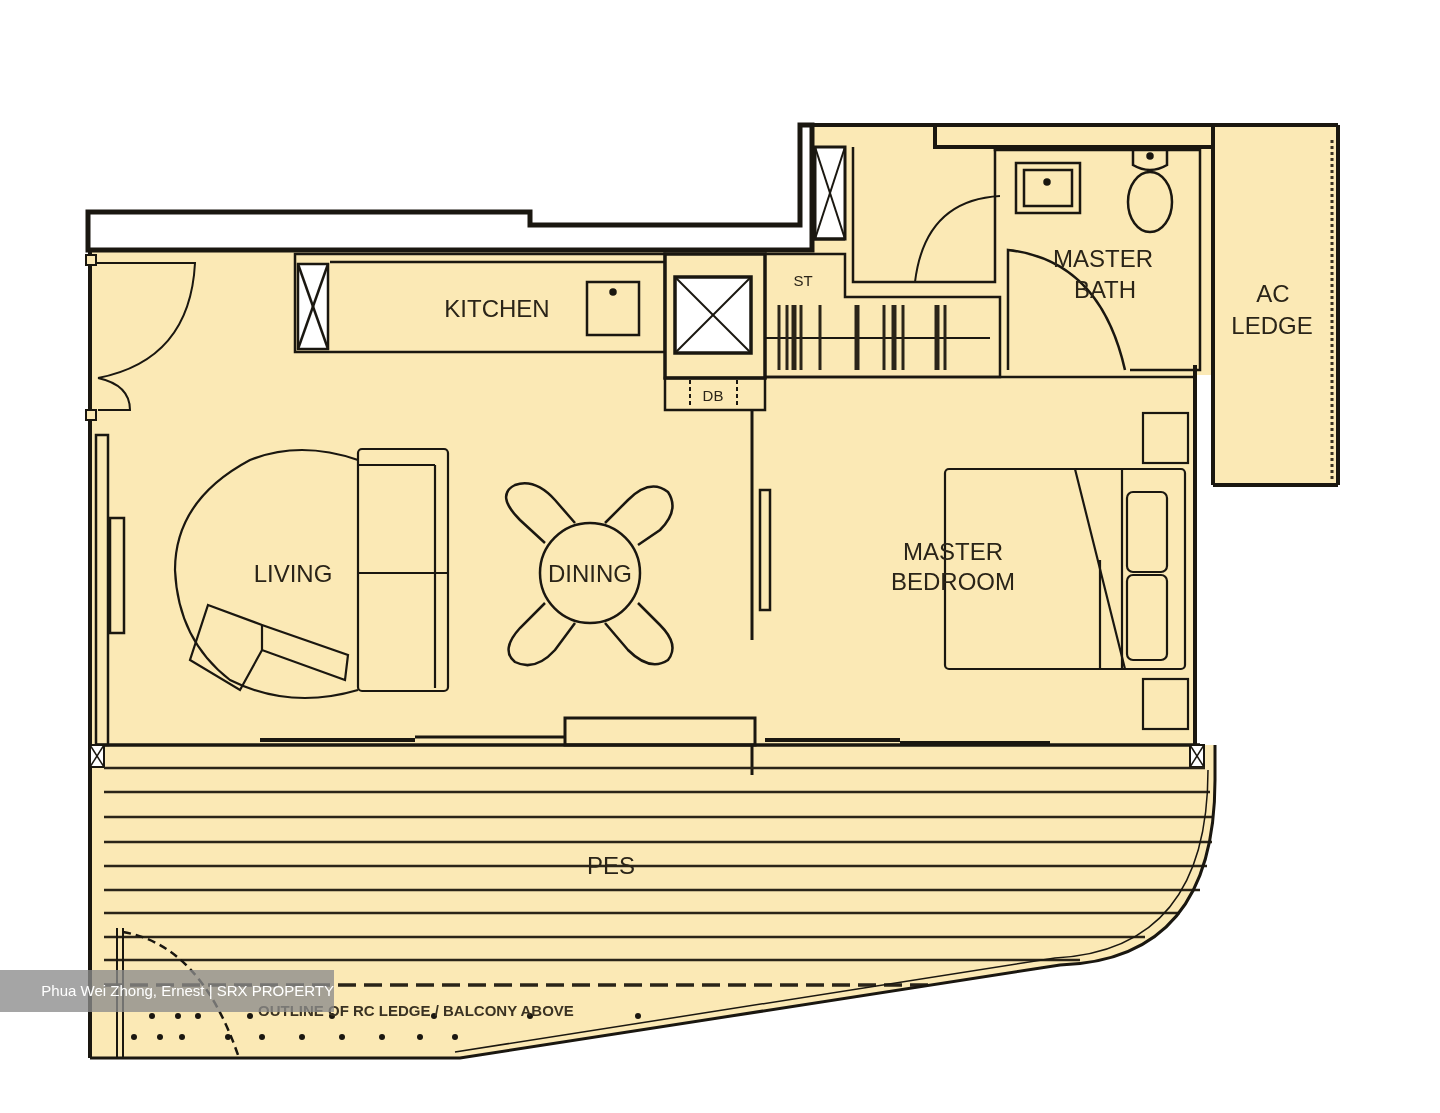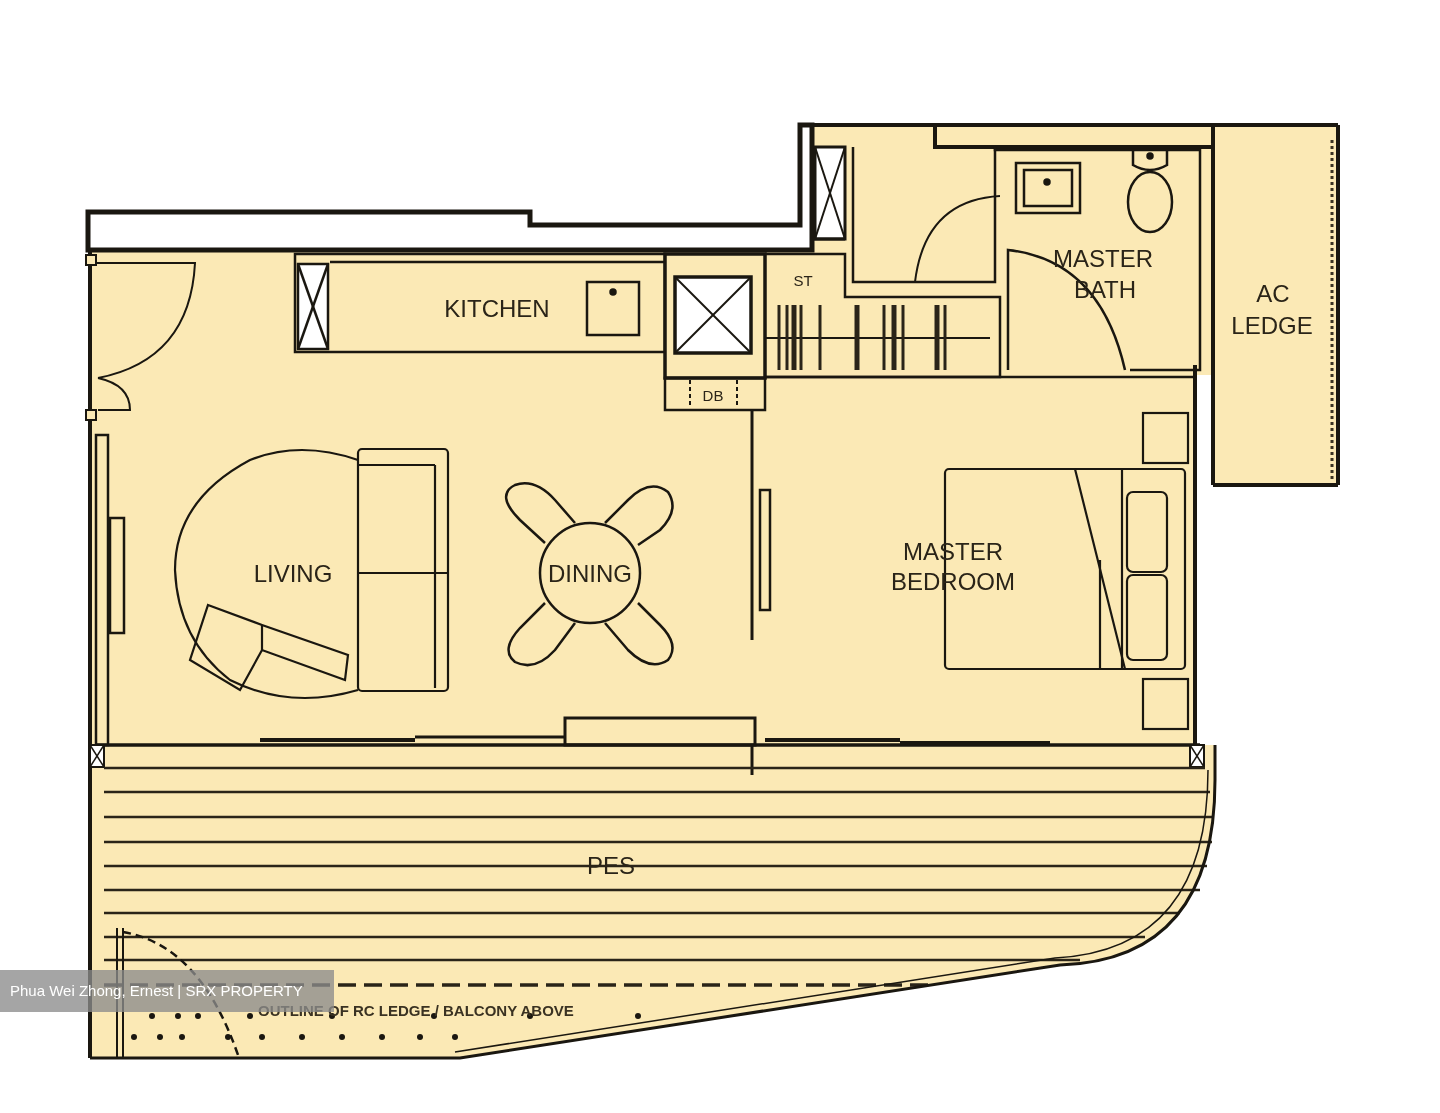--- a/index.html
+++ b/index.html
@@ -5,21 +5,21 @@
   html, body { margin: 0; padding: 0; background: #ffffff; }
   body { width: 1440px; height: 1113px; position: relative; overflow: hidden; font-family: "Liberation Sans", sans-serif; }
   #plan { position: absolute; left: 0; top: 0; }
   .lbl { font-family: "Liberation Sans", sans-serif; fill: #2a2418; font-size: 24px; }
   .lbl-sm { font-family: "Liberation Sans", sans-serif; fill: #2a2418; font-size: 15px; }
   .lbl-note { font-family: "Liberation Sans", sans-serif; fill: #3a3222; font-size: 15px; font-weight: bold; }
   .watermark {
     position: absolute; left: 0; top: 970px; width: 334px; height: 42px;
     background: rgba(140,140,140,0.78); color: #ffffff;
     font-family: "Liberation Sans", sans-serif; font-size: 15px;
-    line-height: 42px; padding-left: 10px; box-sizing: border-box; white-space: nowrap;
+    line-height: 42px; padding-left: 10px; box-sizing: border-box; white-space: nowrap; text-align: right;
   }
 </style>
 </head>
 <body>
 
 <svg id="plan" width="1440" height="1113" viewBox="0 0 1440 1113" xmlns="http://www.w3.org/2000/svg">
 
   <g fill="#fbe9b5" stroke="none">
     <rect x="90" y="250" width="1105" height="495"></rect>
     <rect x="805" y="125" width="410" height="250"></rect>

